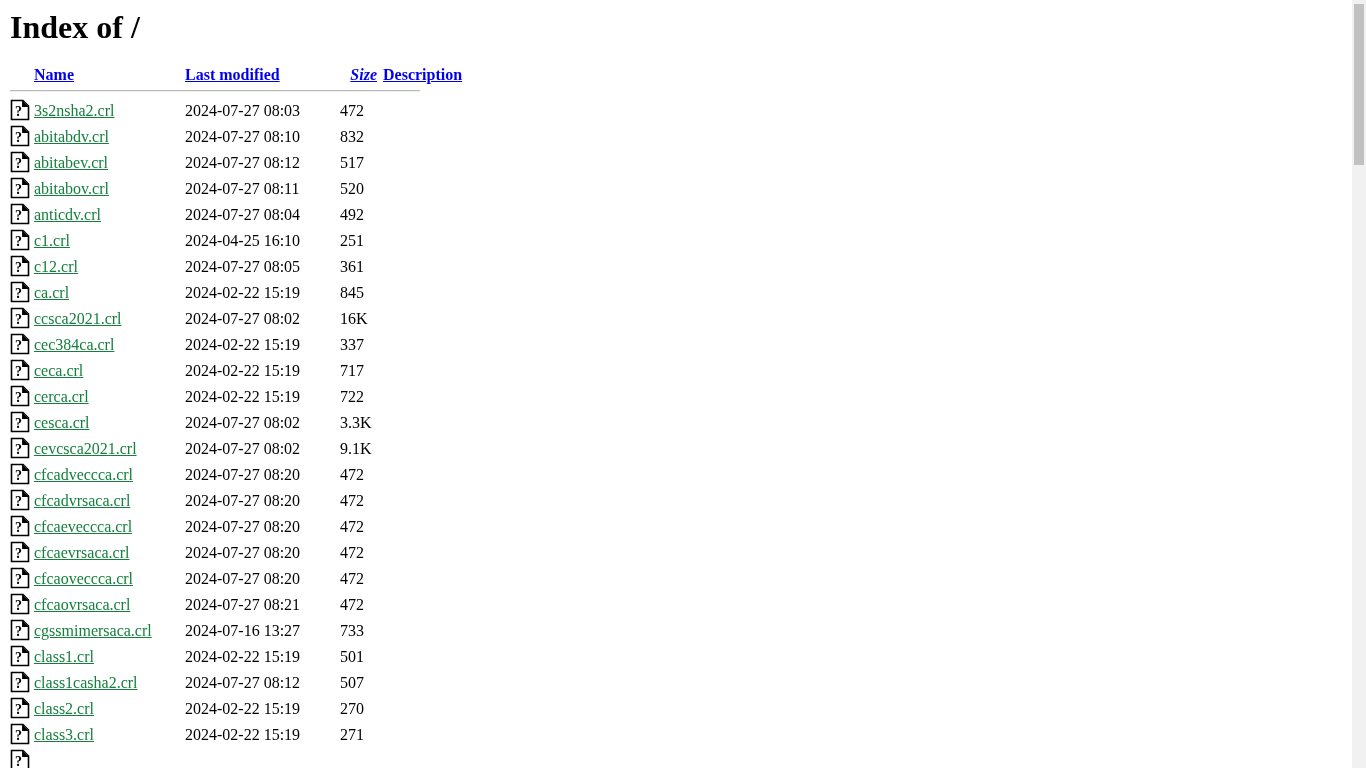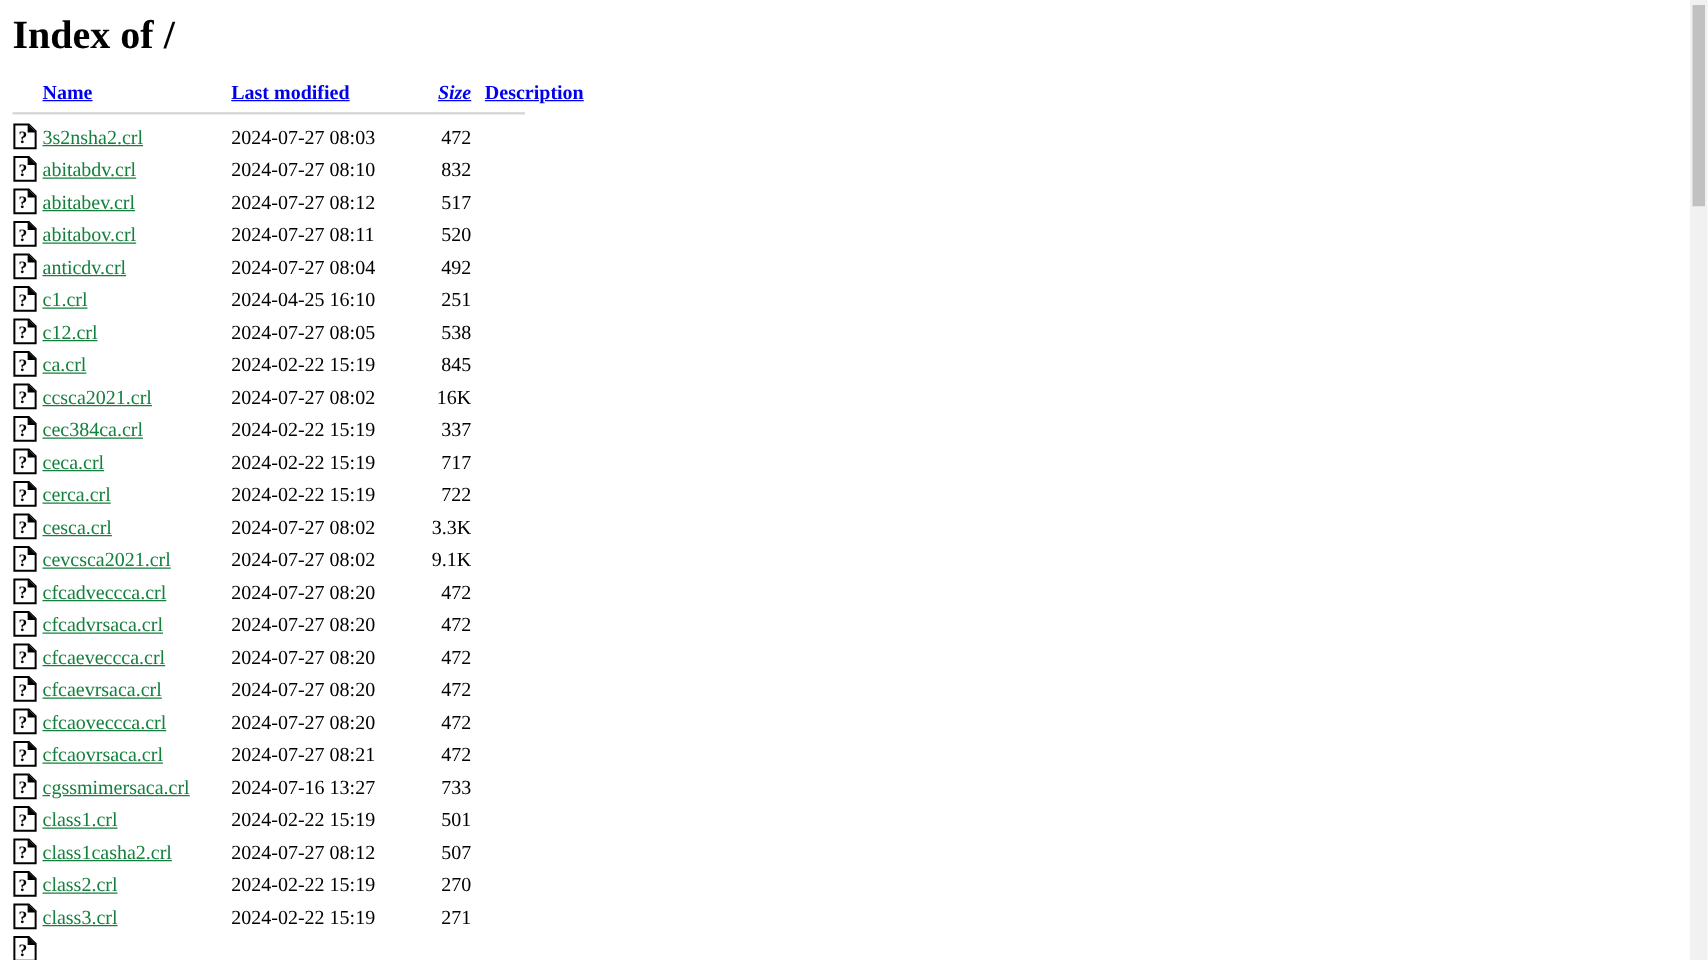--- a/index.html
+++ b/index.html
@@ -59,21 +59,21 @@
   tr.header-row th {
     height: 27px;
     line-height: 27px;
     text-align: left;
     font-weight: normal;
   }
   tr.header-row th.col-icon { width: 24px; }
   tr.header-row th.col-name { width: 151px; text-align: left; }
   tr.header-row th.col-date { width: 155px; text-align: left; }
   tr.header-row th.col-size { width: 37px;  text-align: right; font-style: italic; }
-  tr.header-row th.col-desc { width: 90px;  text-align: right; padding-left: 6px;}
+  tr.header-row th.col-desc { width: 90px;  text-align: left; padding-left: 6px;}
 
   a.hlink {
     color: #0000ee;
     text-decoration: underline;
     font-weight: bold;
     font-size: 16px;
   }
   a.flink {
     color: #15803d;
     font-weight: normal;
@@ -108,21 +108,20 @@
     padding-right: 4px;
   }
   td.c-date {
     width: 155px;
     text-align: left;
     padding-left: 10px;
     font-family: Liberation Serif, serif;
   }
   td.c-size {
     width: 37px;
-    text-align: right;
   }
   td.c-desc {
     width: 90px;
     padding-left: 6px;
   }
 
   
   .icon-unknown {
     display: inline-block;
     width: 20px;
@@ -254,21 +253,21 @@
         </tr>
         <tr class="data-row">
           <td class="c-icon"><svg class="icon-unknown" viewBox="0 0 20 22" xmlns="http://www.w3.org/2000/svg">
               <path d="M1.5 1.5 H13 L18.5 7 V20.5 H1.5 Z" fill="#ffffff" stroke="#000000" stroke-width="1.6"></path>
               <path d="M12.8 1.6 V7.2 H18.4" fill="#ffffff" stroke="#000000" stroke-width="1.4"></path>
               <path d="M12.8 1.6 L18.4 7.2 H12.8 Z" fill="#000000"></path>
               <text x="8.4" y="16.6" font-family="Liberation Serif, DejaVu Serif, serif" font-size="14" font-weight="bold" fill="#000000" text-anchor="middle">?</text>
             </svg></td>
           <td class="c-name"><a class="flink" href="#">c12.crl</a></td>
           <td class="c-date">2024-07-27 08:05</td>
-          <td class="c-size">538</td>
+          <td class="c-size">361</td>
           <td class="c-desc"></td>
         </tr>
         <tr class="data-row">
           <td class="c-icon"><svg class="icon-unknown" viewBox="0 0 20 22" xmlns="http://www.w3.org/2000/svg">
               <path d="M1.5 1.5 H13 L18.5 7 V20.5 H1.5 Z" fill="#ffffff" stroke="#000000" stroke-width="1.6"></path>
               <path d="M12.8 1.6 V7.2 H18.4" fill="#ffffff" stroke="#000000" stroke-width="1.4"></path>
               <path d="M12.8 1.6 L18.4 7.2 H12.8 Z" fill="#000000"></path>
               <text x="8.4" y="16.6" font-family="Liberation Serif, DejaVu Serif, serif" font-size="14" font-weight="bold" fill="#000000" text-anchor="middle">?</text>
             </svg></td>
           <td class="c-name"><a class="flink" href="#">ca.crl</a></td>

